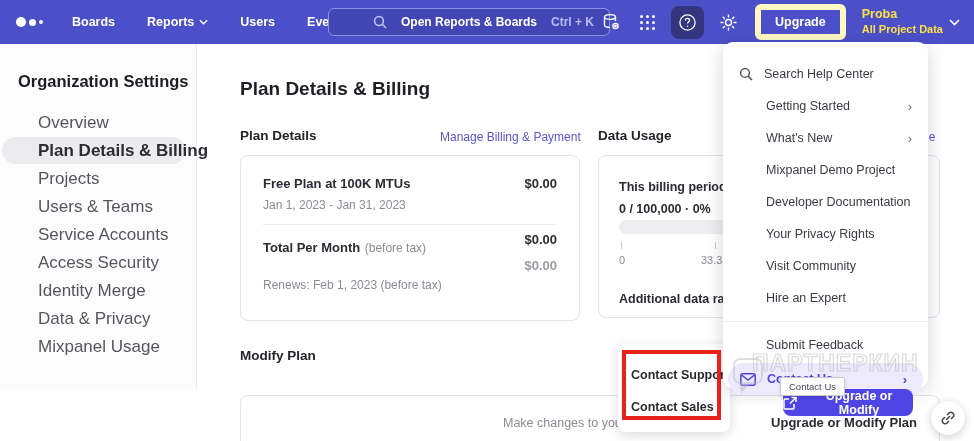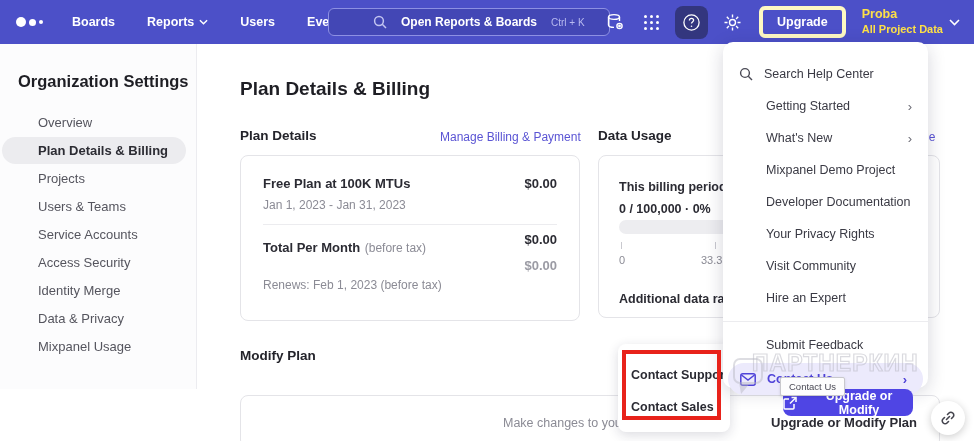--- a/index.html
+++ b/index.html
@@ -11,35 +11,35 @@
   .navbar { position:absolute; top:0; left:0; width:974px; height:44px; background:#4c50c8; display:flex; align-items:center; z-index:3; }
   .logo { display:flex; align-items:center; gap:3px; margin-left:16px; width:40px; }
   .logo .d1{width:10px;height:10px;border-radius:50%;background:#fff;}
   .logo .d2{width:7px;height:7px;border-radius:50%;background:#fff;}
   .logo .d3{width:4px;height:4px;border-radius:50%;background:#fff;}
   .nav-item { color:#ffffff; font-size:12.5px; font-weight:700; margin:0 16px; display:flex; align-items:center; gap:5px; cursor:pointer; white-space:nowrap; }
   .nav-chev { width:9px; height:6px; }
   .searchbar { position:absolute; left:328px; top:8px; width:282px; height:28px; background:#4347b5; border:1px solid #8d90e3; border-radius:6px; display:flex; align-items:center; color:#fff; }
   .searchbar .mag { margin-left:44px; margin-right:14px; display:flex; }
   .searchbar .stext { font-size:12px; font-weight:700; color:#ffffff; }
-  .searchbar .skey { font-size:10px; color:#b8baf0; margin-left:14px; }
+  .searchbar .skey { font-size:12px; color:#b8baf0; margin-left:14px;font-weight:bold; }
   .nav-icons { position:absolute; right:0; top:0; height:44px; display:flex; align-items:center; }
   .nico { margin:0 9px; display:flex; align-items:center; justify-content:center; cursor:pointer; }
   .help-active { width:33px; height:33px; background:#33367e; border-radius:8px; margin:0 6px; }
-  .upgrade-btn { border:4px solid #fef9c3; border-radius:6px; color:#fff; font-size:12.5px; font-weight:700; padding:5px 14px; margin:0 8px; cursor:pointer; background:transparent; }
+  .upgrade-btn { border:6px solid #fef9c3; border-radius:6px; color:#fff; font-size:12.5px; font-weight:700; padding:5px 14px; margin:0 8px; cursor:pointer; background:transparent; }
   .org { color:#fde047; margin:0 6px 0 8px; line-height:1.25; cursor:pointer; }
   .org .oname { font-size:12.5px; font-weight:700; }
   .org .oproj { font-size:11px; font-weight:700; }
   .org-chev { margin-right:14px; cursor:pointer; display:flex; }
 
   
   .sidebar { position:absolute; top:44px; left:0; width:197px; height:345px; background:#fcfcfd; border-right:1px solid #ececf0; z-index:1; }
   .sb-title { font-size:16.5px; font-weight:700; color:#1e1e24; margin:28px 0 0 18px; }
   .sb-list { margin-top:18px; }
-  .sb-item { height:27px; display:flex; align-items:center; padding-left:36px; font-size:13px; color:#55555e; cursor:pointer; border-radius:14px; margin:1px 10px 1px 2px; white-space:nowrap;text-align:right; }
+  .sb-item { height:27px; display:flex; align-items:center; padding-left:36px; font-size:17px; color:#55555e; cursor:pointer; border-radius:14px; margin:1px 10px 1px 2px; white-space:nowrap;text-align:right; }
   .sb-item.active { background:#ececef; color:#2c2c33; font-weight:700; }
 
   
   .main { position:absolute; top:44px; left:198px; width:776px; height:397px; background:#ffffff; }
   .page-title { position:absolute; left:42px; top:34px; font-size:19px; font-weight:700; color:#1e1e24; }
   .sec-title { font-size:13.5px; font-weight:700; color:#24242b; }
   .plink { color:#5a54d4; font-size:12px; cursor:pointer; }
 
   .card { background:#fff; border:1px solid #e4e4e8; border-radius:8px; position:absolute; }
   .card1 { left:42px; top:111px; width:340px; height:166px; }

